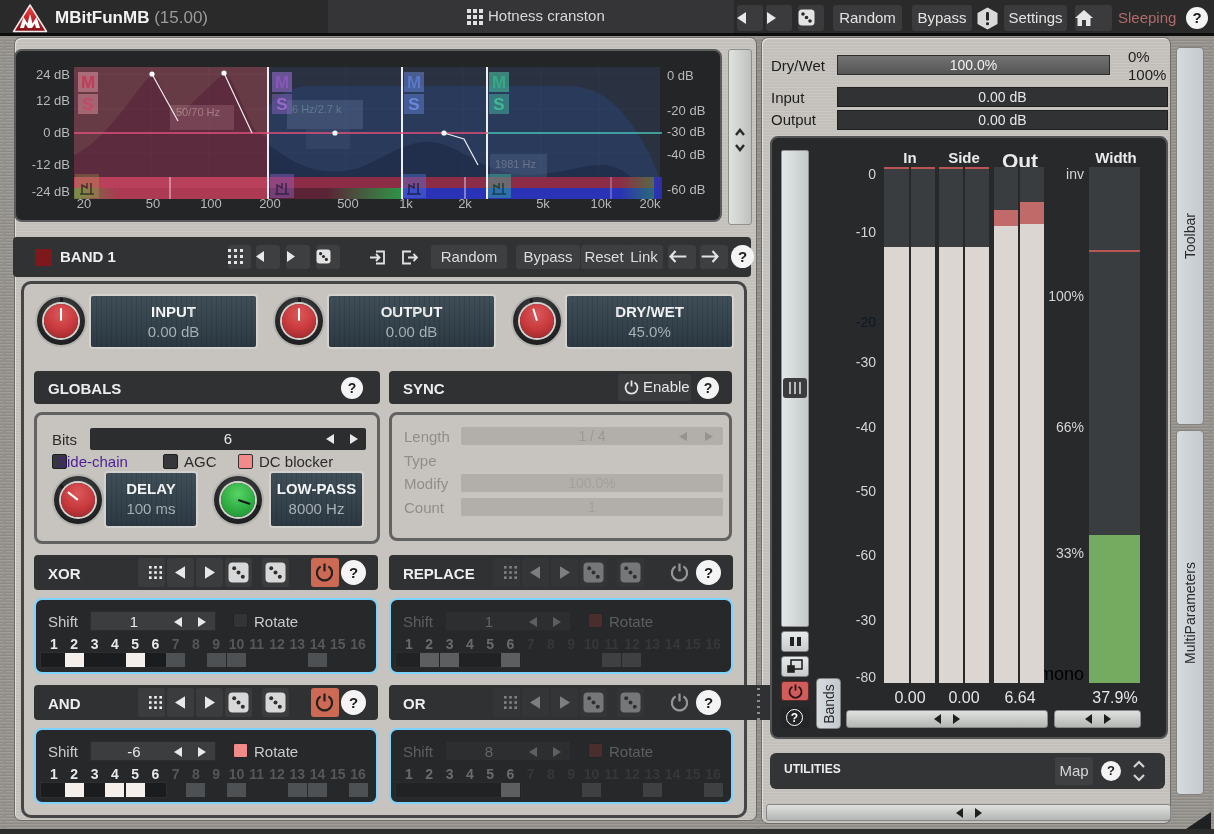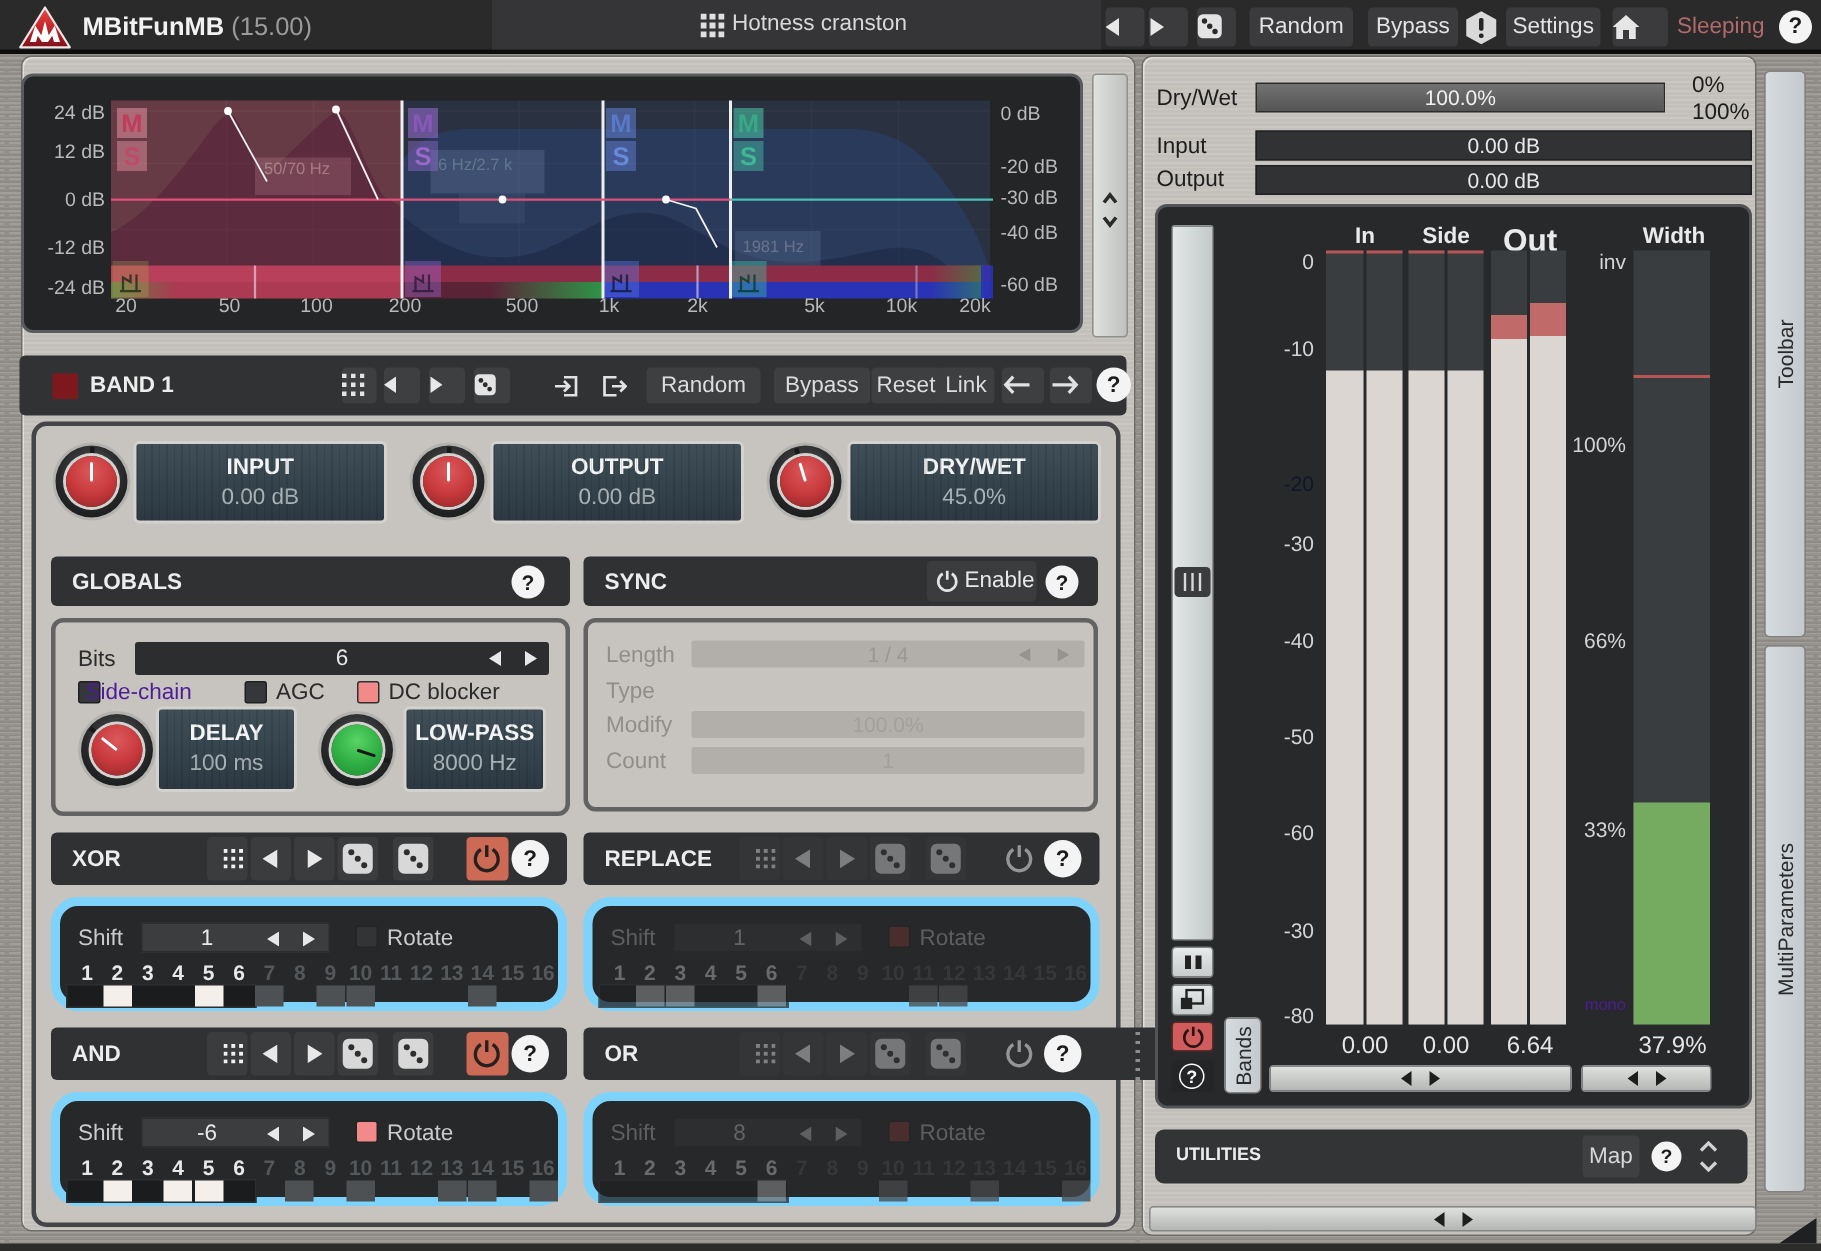--- a/index.html
+++ b/index.html
@@ -45,21 +45,21 @@
  box-shadow:0 0 0 2px #d4d2ce;}
 .knob .body.green{background:radial-gradient(circle at 50% 32%, #58d465, #2fae43 55%, #1d8a31);}
 .knob .ptr{position:absolute;left:50%;top:9px;width:2.5px;height:16px;margin-left:-1.25px;background:#fff;border-radius:1px;}
 .knob .ntc{position:absolute;left:50%;top:1px;width:3px;height:8px;margin-left:-1.5px;background:#191919;}
 .hdr{position:absolute;background:#2f3133;border-radius:4px;color:#ededee;}
 .hdr .htit{position:absolute;left:14px;top:50%;transform:translateY(-50%);font-size:15px;font-weight:bold;}
 .pcont{position:absolute;border:3px solid rgba(72,74,76,0.8);border-radius:8px;box-sizing:border-box;}
 .hslider{background:linear-gradient(180deg,#dfe1df,#b4b6b4);border:1px solid #85878a;border-radius:3px;box-sizing:border-box;}
 .vtab{background:linear-gradient(90deg,#d6dbdf,#c3c9cd);border:1px solid #84827e;border-radius:4px;box-sizing:border-box;}
 .vtab span{position:absolute;left:50%;top:50%;transform:translate(-50%,-50%) rotate(-90deg);white-space:nowrap;font-size:14px;color:#2b2b2b;}
-.opcont{position:absolute;background:#26282a;border:6px solid #7dd3fc;border-radius:18px;box-sizing:border-box;}
+.opcont{position:absolute;background:#26282a;border:2px solid #7dd3fc;border-radius:8px;box-sizing:border-box;}
 .lbtn{position:absolute;top:3px;width:27px;height:29px;background:#3a3c3e;border-radius:3px;}
 .dimmed{opacity:0.42;}
 </style></head><body>
 <div class="tex"></div>
 <div class="plate" style="left:15px;top:38px;width:741px;height:782px;border-radius:6px;"></div>
 <div class="plate" style="left:762px;top:38px;width:408px;height:785px;border-radius:6px;"></div>
 <div id="topbar">
  <svg class="ab" style="left:12px;top:4px" width="36" height="29" viewBox="0 0 36 29">
   <defs>
         <linearGradient id="lg" x1="0" y1="0" x2="0" y2="1">
@@ -822,21 +822,21 @@
       <div class="ab" style="left:816px;top:354px;width:60px;text-align:right;font-size:14px;color:#d2d4d5;">-30</div>
       <div class="ab" style="left:816px;top:419px;width:60px;text-align:right;font-size:14px;color:#d2d4d5;">-40</div>
       <div class="ab" style="left:816px;top:483px;width:60px;text-align:right;font-size:14px;color:#d2d4d5;">-50</div>
       <div class="ab" style="left:816px;top:547px;width:60px;text-align:right;font-size:14px;color:#d2d4d5;">-60</div>
       <div class="ab" style="left:816px;top:612px;width:60px;text-align:right;font-size:14px;color:#d2d4d5;">-30</div>
       <div class="ab" style="left:816px;top:669px;width:60px;text-align:right;font-size:14px;color:#d2d4d5;">-80</div>
       <div class="ab" style="left:1014px;top:166px;width:70px;text-align:right;font-size:14px;color:#d2d4d5;">inv</div>
       <div class="ab" style="left:1014px;top:288px;width:70px;text-align:right;font-size:14px;color:#d2d4d5;">100%</div>
       <div class="ab" style="left:1014px;top:419px;width:70px;text-align:right;font-size:14px;color:#d2d4d5;">66%</div>
       <div class="ab" style="left:1014px;top:545px;width:70px;text-align:right;font-size:14px;color:#d2d4d5;">33%</div>
-      <div class="ab" style="left:1014px;top:664px;width:70px;text-align:right;font-size:11px;color:#4c1d95;">mono</div>
+      <div class="ab" style="left:1014px;top:664px;width:70px;text-align:right;font-size:18px;color:#000000;">mono</div>
       <div class="ab" style="left:884px;top:167px;width:25px;height:516px;background:#3a3d3f;">
         <div class="ab" style="left:0;top:0;width:100%;height:2px;background:#b85555;"></div>
         <div class="ab" style="left:0;top:80px;width:100%;bottom:0;background:#dcd6d3;"></div>
       </div>
       <div class="ab" style="left:911px;top:167px;width:24px;height:516px;background:#3a3d3f;">
         <div class="ab" style="left:0;top:0;width:100%;height:2px;background:#b85555;"></div>
         <div class="ab" style="left:0;top:80px;width:100%;bottom:0;background:#dcd6d3;"></div>
       </div>
       <div class="ab" style="left:939px;top:167px;width:24px;height:516px;background:#3a3d3f;">
         <div class="ab" style="left:0;top:0;width:100%;height:2px;background:#b85555;"></div>

